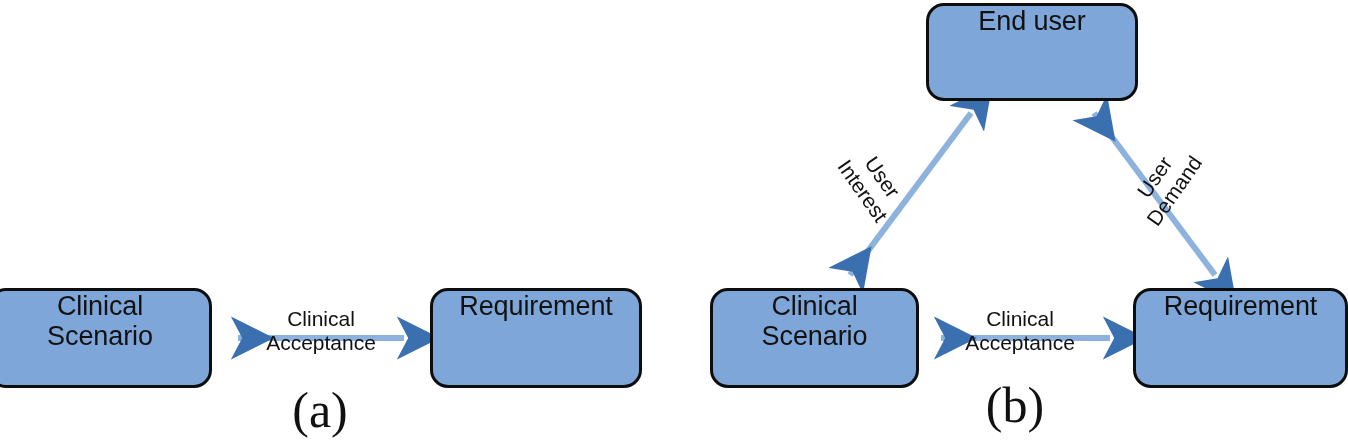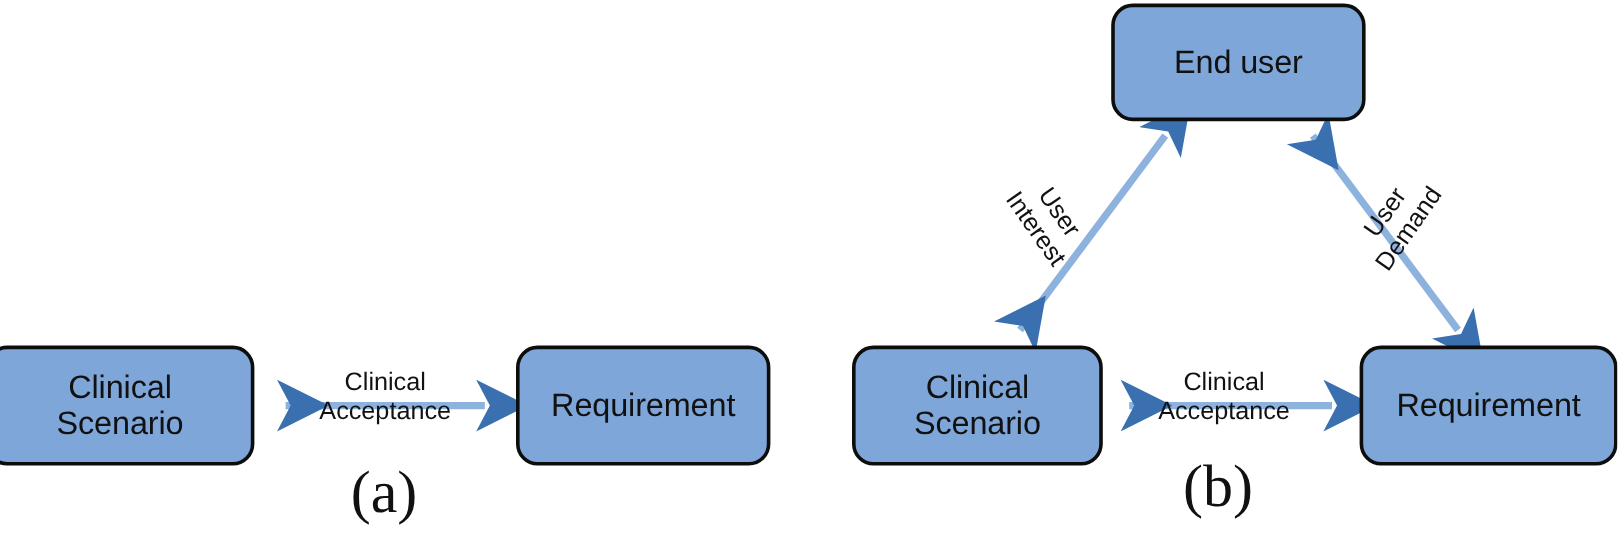--- a/index.html
+++ b/index.html
@@ -26,21 +26,21 @@
   #panel-a { left: 0px;   width: 690px; }
   #panel-b { left: 690px; width: 658px; }
 
   .node-box {
     position: absolute;
     box-sizing: border-box;
     background: #7ea6d8;
     border: 3px solid #0d0d0d;
     border-radius: 18px;
     display: flex;
-    align-items: center;
+    align-items: flex-start;
     justify-content: center;
     text-align: center;
     color: #111111;
     font-family: "Liberation Sans", sans-serif;
     font-weight: 400;
     line-height: 1.12;
     letter-spacing: -0.1px;
   }
   .node-label {
     display: block;

